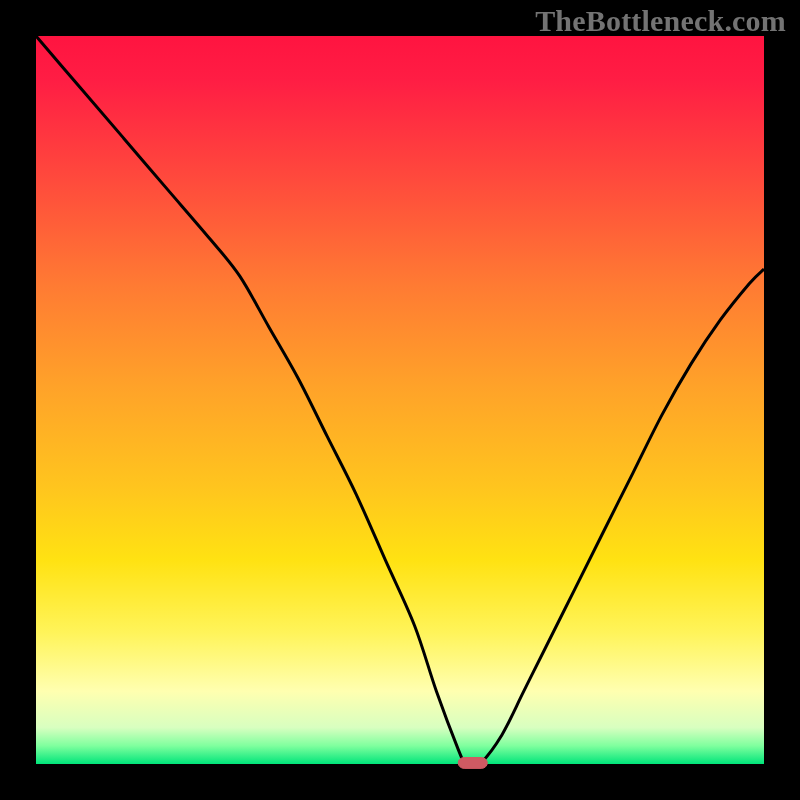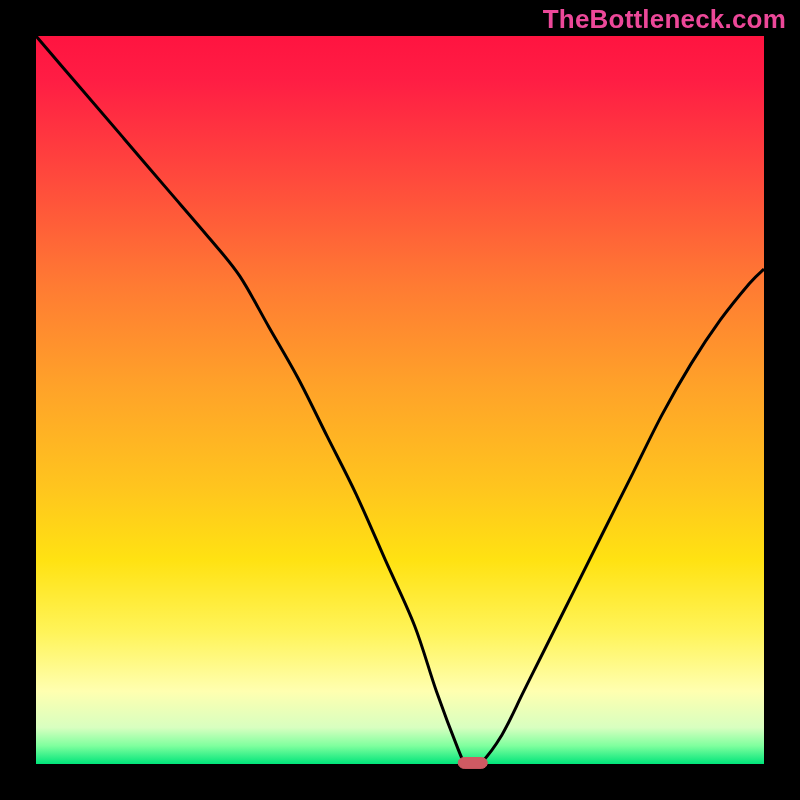--- a/index.html
+++ b/index.html
@@ -14,25 +14,25 @@
   .frame {
     position: relative;
     width: 800px;
     height: 800px;
     background: #000;
   }
   .watermark {
     position: absolute;
     top: 4px;
     right: 14px;
-    color: #ec4899;
-    font-size: 26px;
+    color: #737373;
+    font-size: 30px;
     font-weight: 600;
     letter-spacing: 0.2px;
-    font-family: Liberation Sans, sans-serif;
+    font-family: Liberation Serif, serif;
     z-index: 10;
   }
   svg.plot {
     position: absolute;
     left: 0;
     top: 0;
   }
 </style>
 </head>
 <body>

